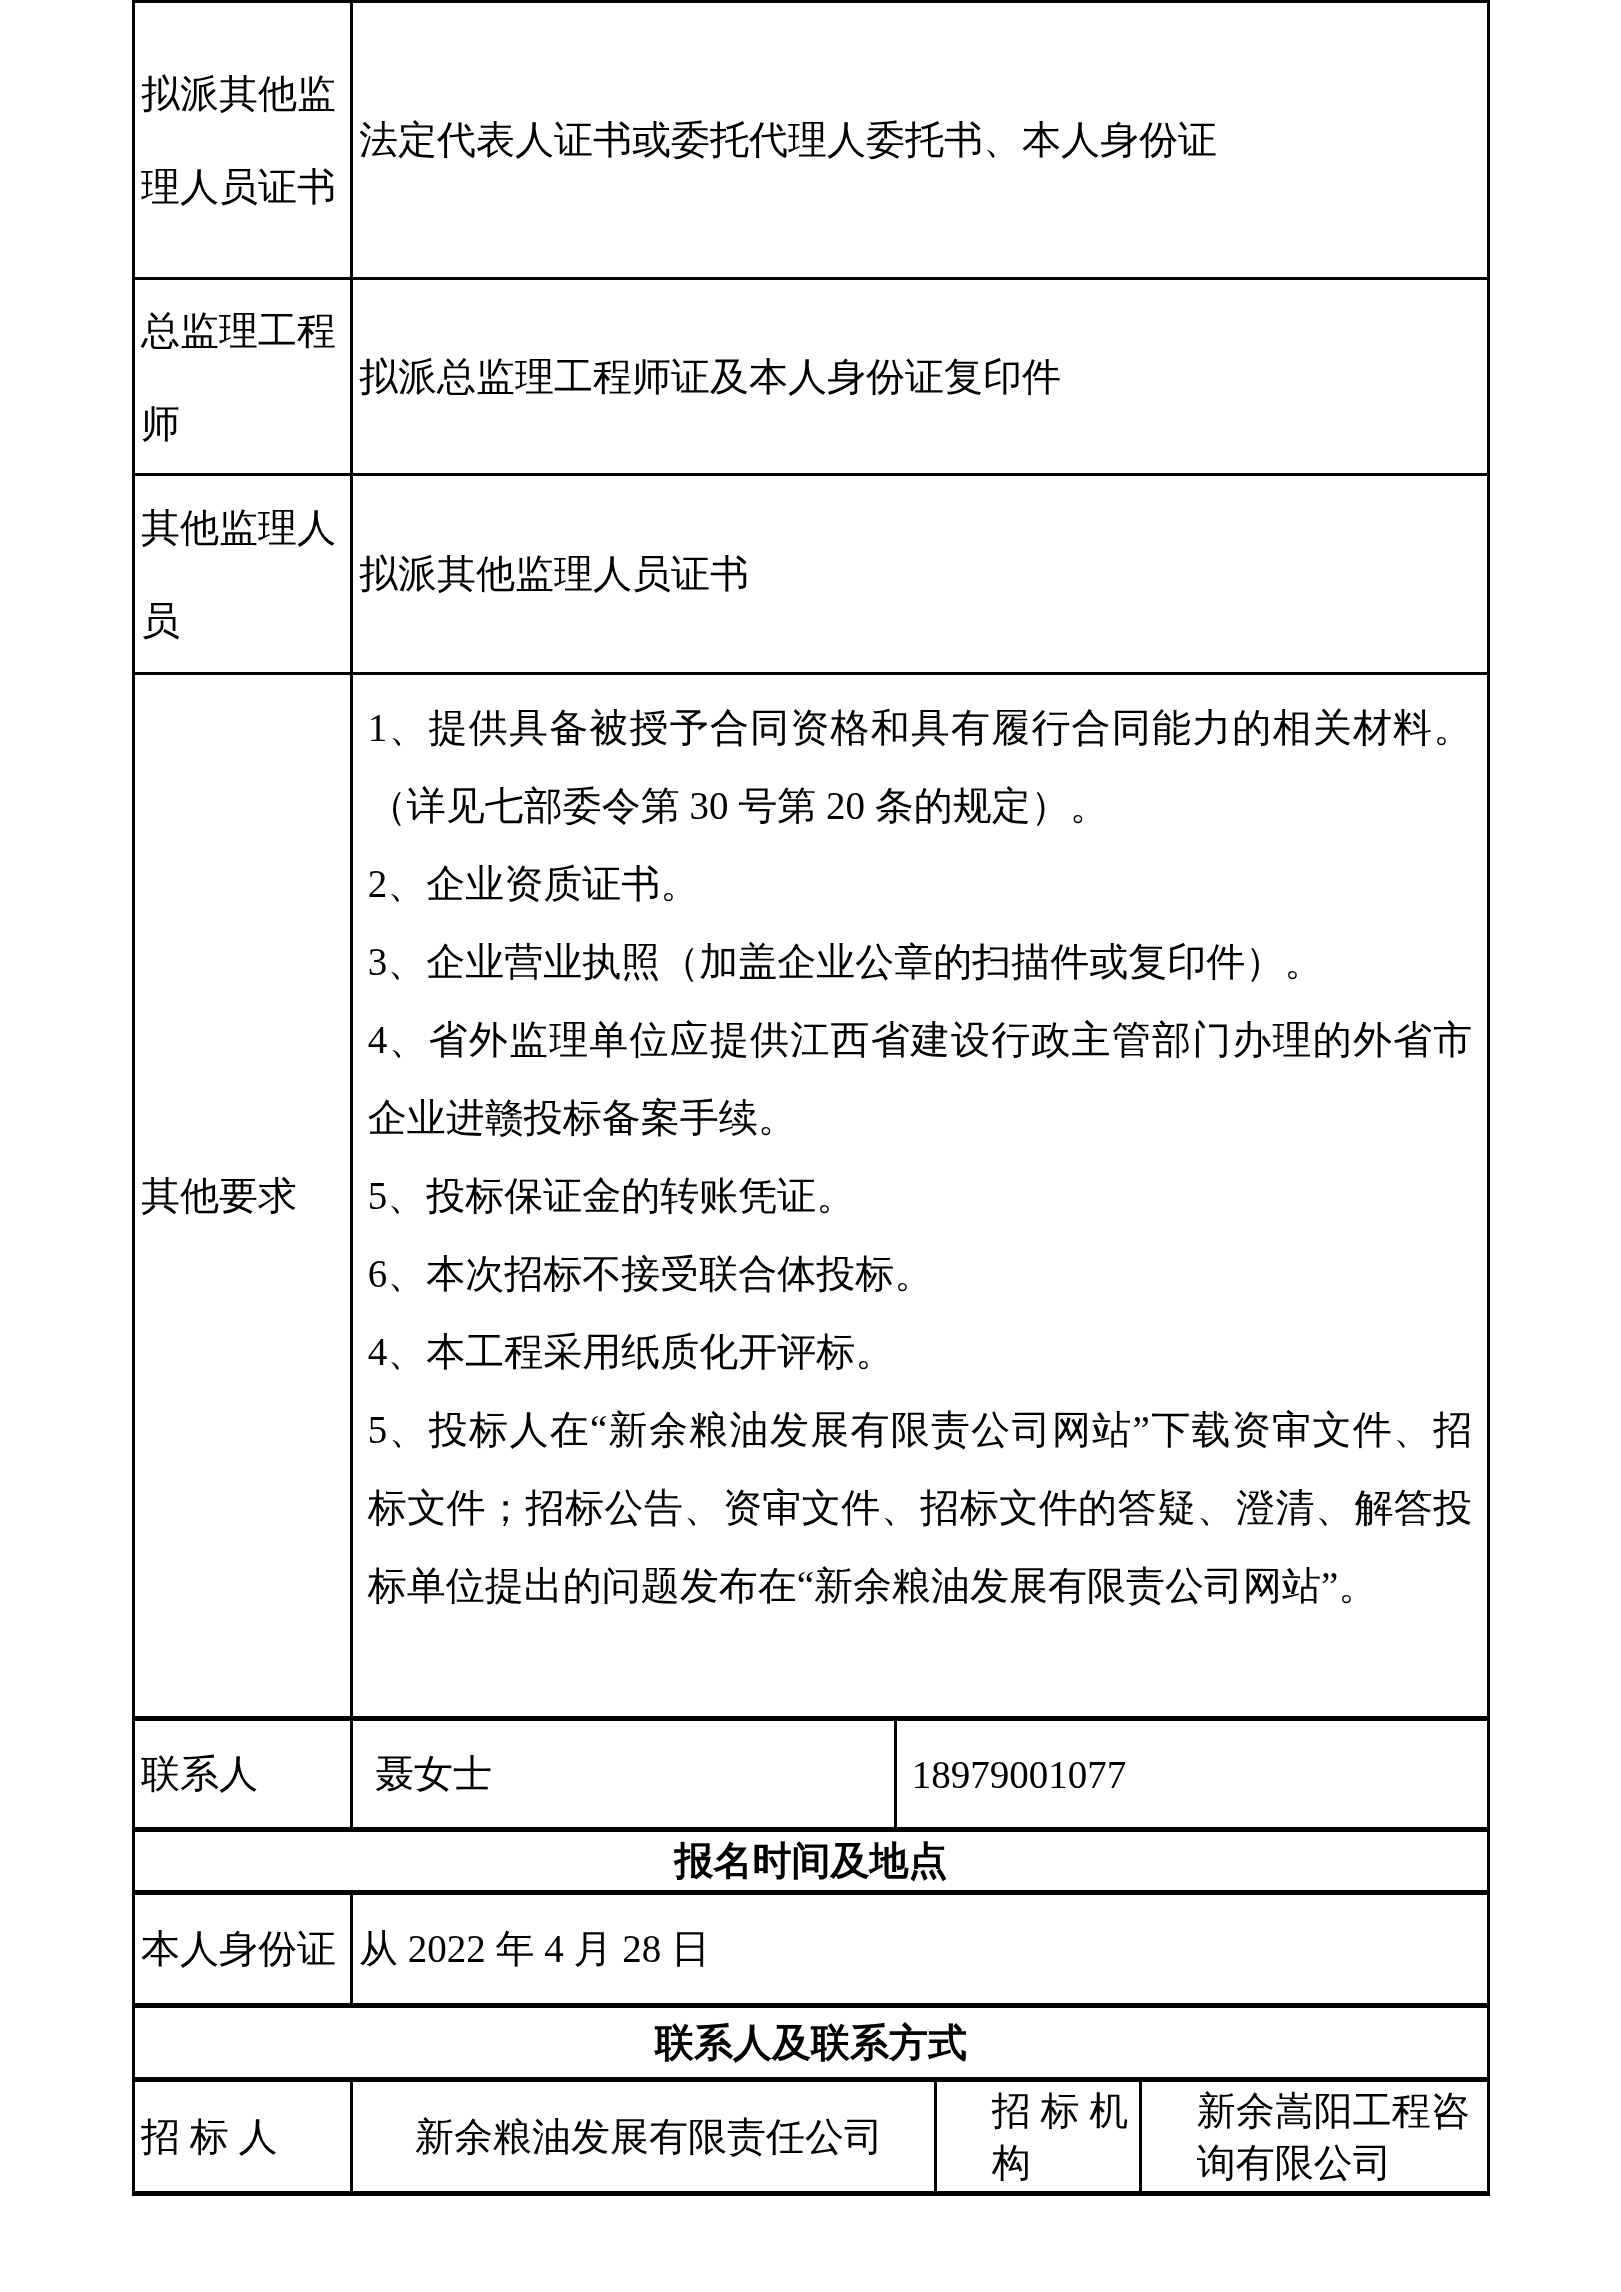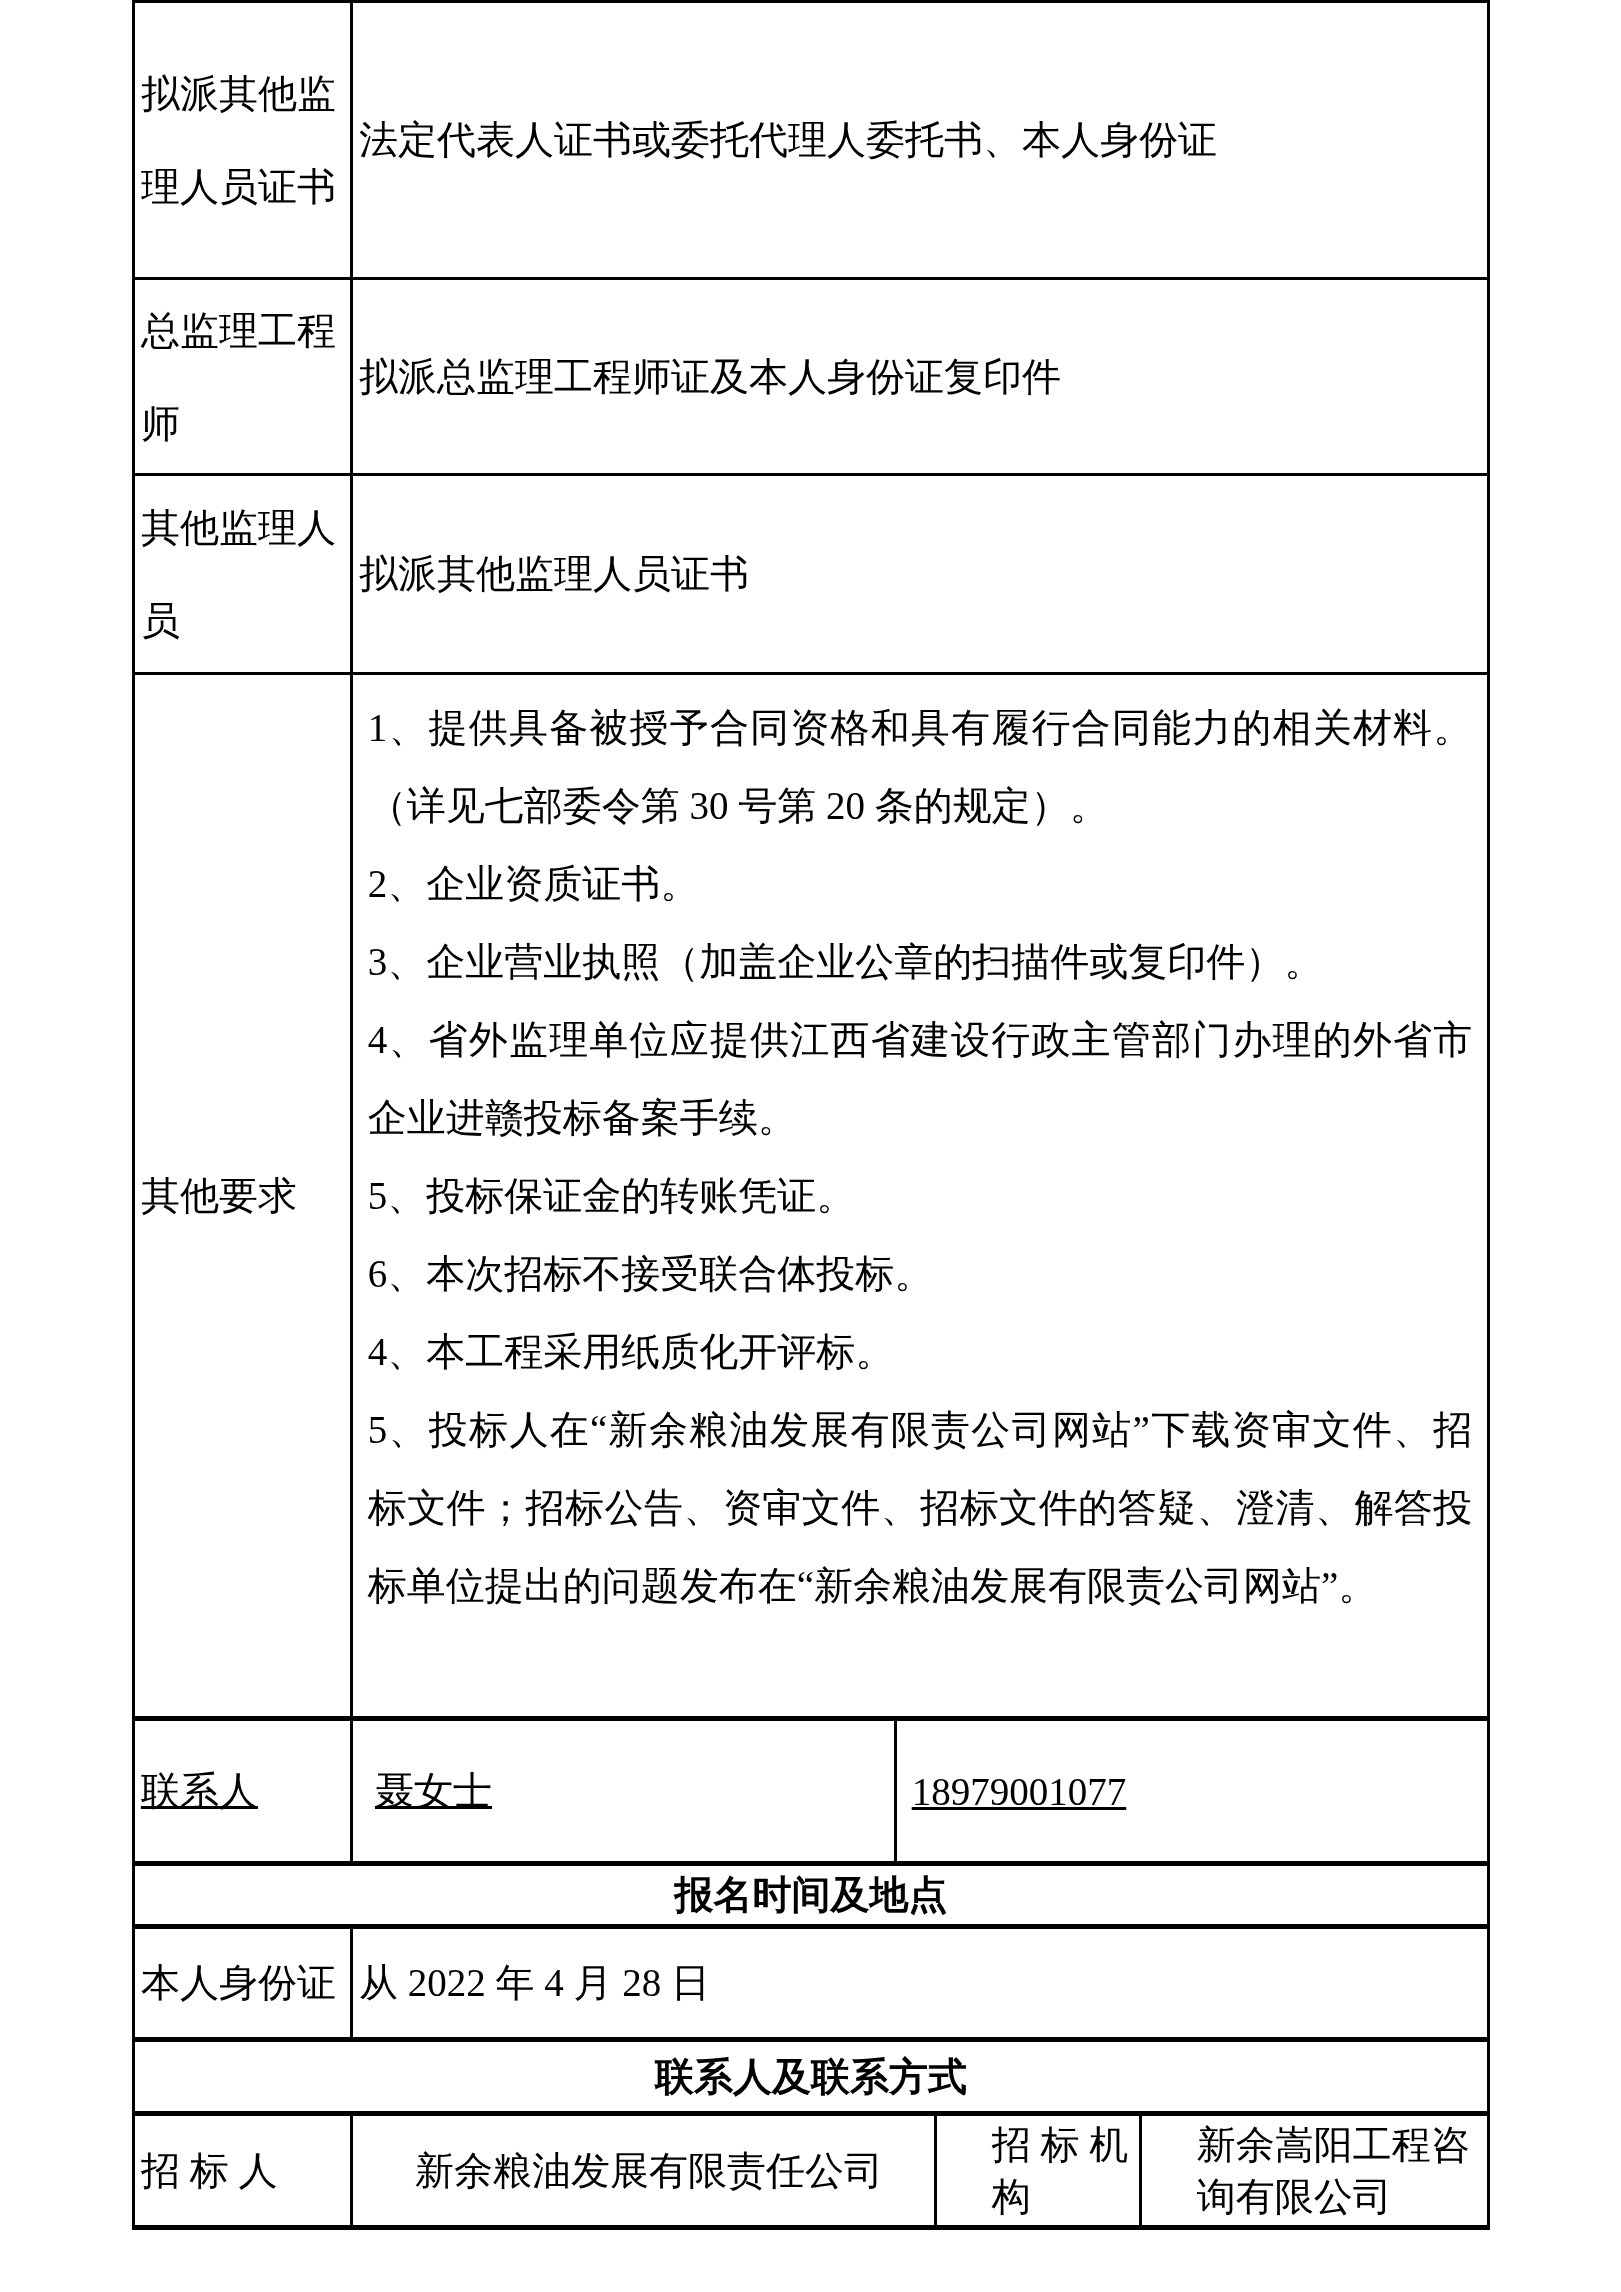--- a/index.html
+++ b/index.html
@@ -29,21 +29,21 @@
   .cell { display: flex; align-items: center; overflow: hidden; }
   .cell.bordered { border-right: 3.9px solid #000; }
 
   .label-col { width: 218px; padding-left: 5.9px; }
   .value-col { flex: 1; padding: 0 6px; }
 
   .r1 { height: 277px; }
   .r2 { height: 196px; }
   .r3 { height: 199px; }
   .r4 { height: 1046px; }
-  .r5 { height: 145px; text-decoration: underline; }
+  .r5 { height: 111px; }
   .r6 { height: 63px; }
   .r7 { height: 113px; }
   .r8 { height: 74px; }
   .r9 { height: 109px; }
 
   .lh-wide { line-height: 93px; }
   .lh-tight { line-height: 52px; }
 
   .req-cell { flex: 1; display: block; padding: 13.7px 14.7px 0 14.7px; }
   .req-line {

